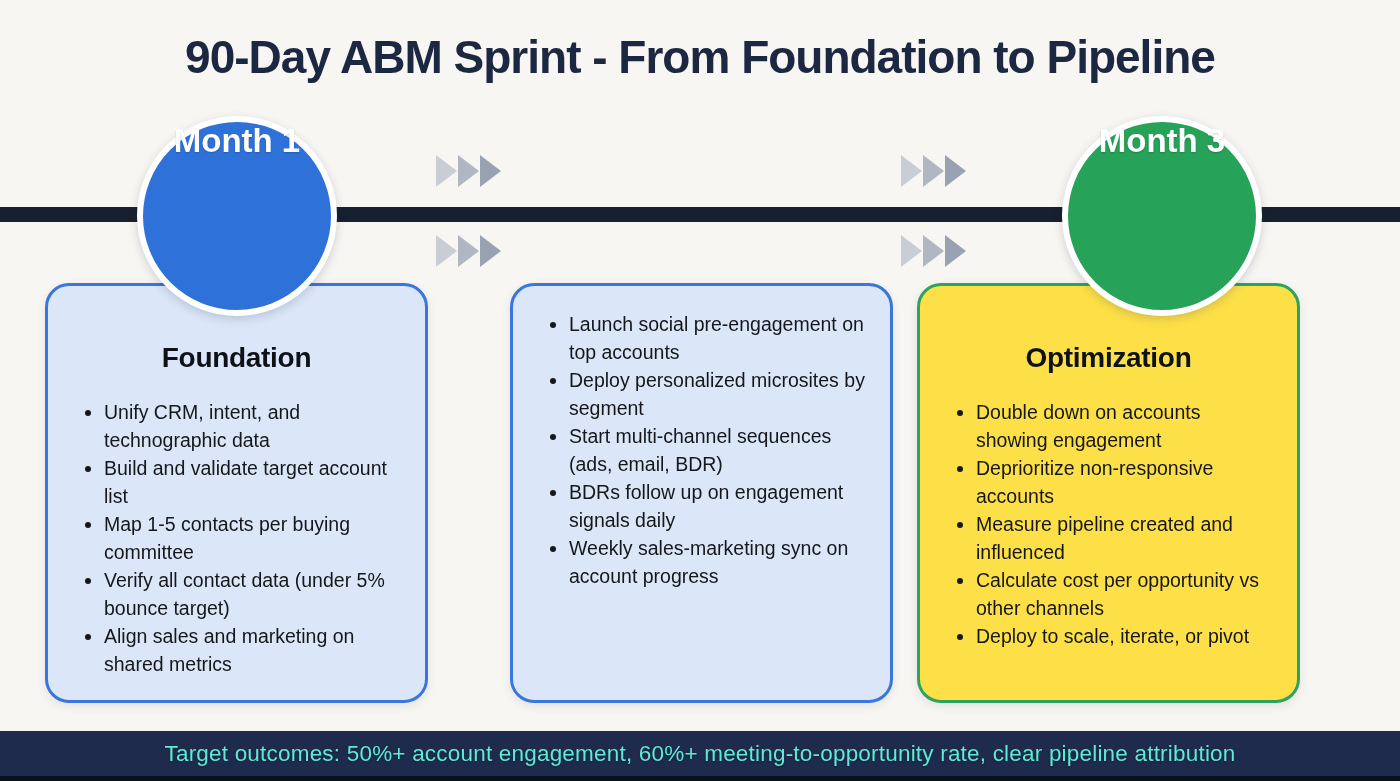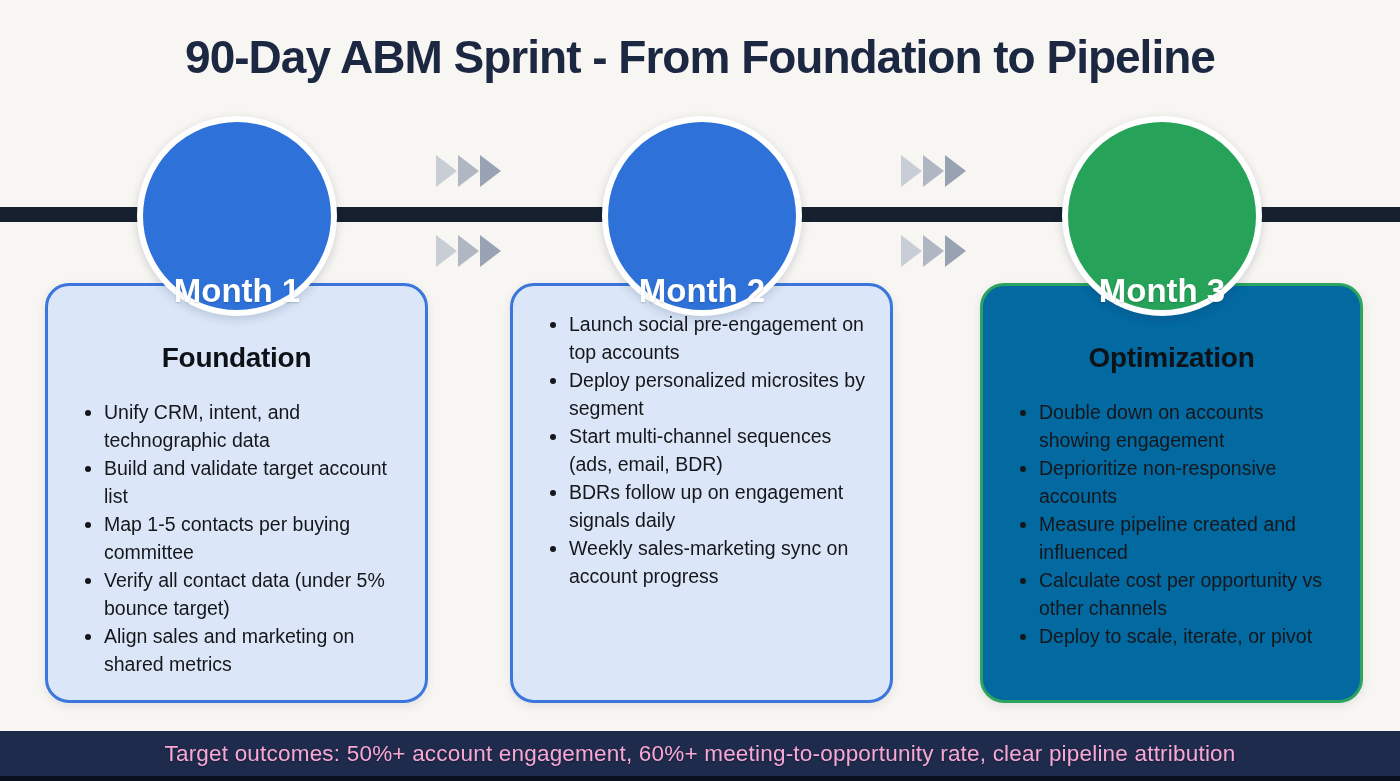--- a/index.html
+++ b/index.html
@@ -24,21 +24,21 @@
   }
   .tri{
     width:0;height:0;display:inline-block;
     border-top:16px solid transparent;border-bottom:16px solid transparent;
     border-left:21px solid #b0b7c2;margin-right:1px;
   }
   
   .month-circle{
     position:absolute;top:116px;width:188px;height:188px;border-radius:50%;
     border:6px solid #ffffff;background:#2e71d8;z-index:3;
-    display:flex;align-items:flex-end;justify-content:center;
+    display:flex;align-items:flex-start;justify-content:center;
     box-shadow:0 3px 10px rgba(20,40,80,.18);
   }
   .month-circle span{
     color:#ffffff;font-size:33px;font-weight:700;
     text-shadow:0 1px 2px rgba(0,0,0,.18);
   }
   
   .card{
     position:absolute;top:283px;width:383px;height:420px;box-sizing:border-box;
     border:3px solid #3a76db;border-radius:24px;background:#dbe7f8;z-index:2;
@@ -91,23 +91,20 @@
   </div>
   <div class="chev-row" style="left:901px;top:235px;">
     <span class="tri" style="border-left-color: rgb(201, 205, 214);"></span>
     <span class="tri" style="border-left-color: rgb(176, 183, 194);"></span>
     <span class="tri" style="border-left-color: rgb(153, 162, 178);"></span>
   </div>
 
   <div class="month-circle" style="left: 137px; background: rgb(46, 113, 216);">
     <span>Month 1</span>
   </div>
-  <div class="month-circle" style="left: 602px; background: rgb(46, 113, 216);">
-    <span>Month 2</span>
-  </div>
   <div class="month-circle" style="left: 1062px; background: rgb(38, 162, 89);">
     <span>Month 3</span>
   </div>
 
   <div class="card" style="left: 45px; background: rgb(219, 231, 248); border-color: rgb(58, 118, 219);">
     <h2>Foundation</h2>
     <ul>
       <li>Unify CRM, intent, and technographic data</li>
       <li>Build and validate target account list</li>
       <li>Map 1-5 contacts per buying committee</li>
@@ -119,28 +116,28 @@
   <div class="card" style="left: 510px; background: rgb(219, 231, 248); border-color: rgb(58, 118, 219);">
     <ul>
       <li>Launch social pre-engagement on top accounts</li>
       <li>Deploy personalized microsites by segment</li>
       <li>Start multi-channel sequences (ads, email, BDR)</li>
       <li>BDRs follow up on engagement signals daily</li>
       <li>Weekly sales-marketing sync on account progress</li>
     </ul>
   </div>
 
-  <div class="card" style="left: 980px; background: #0369a1; border-color: rgb(44, 164, 95);">
+  <div class="card" style="left: 917px; background: #fde047; border-color: rgb(44, 164, 95);">
     <h2>Optimization</h2>
     <ul>
       <li>Double down on accounts showing engagement</li>
       <li>Deprioritize non-responsive accounts</li>
       <li>Measure pipeline created and influenced</li>
       <li>Calculate cost per opportunity vs other channels</li>
       <li>Deploy to scale, iterate, or pivot</li>
     </ul>
   </div>
 
   <div class="footer" style="background: rgb(30, 43, 76);">
-    <span style="color: #f9a8d4;">Target outcomes: 50%+ account engagement, 60%+ meeting-to-opportunity rate, clear pipeline attribution</span>
+    <span style="color: #5eead4;">Target outcomes: 50%+ account engagement, 60%+ meeting-to-opportunity rate, clear pipeline attribution</span>
   </div>
 
 </div>
 
 </body></html>

